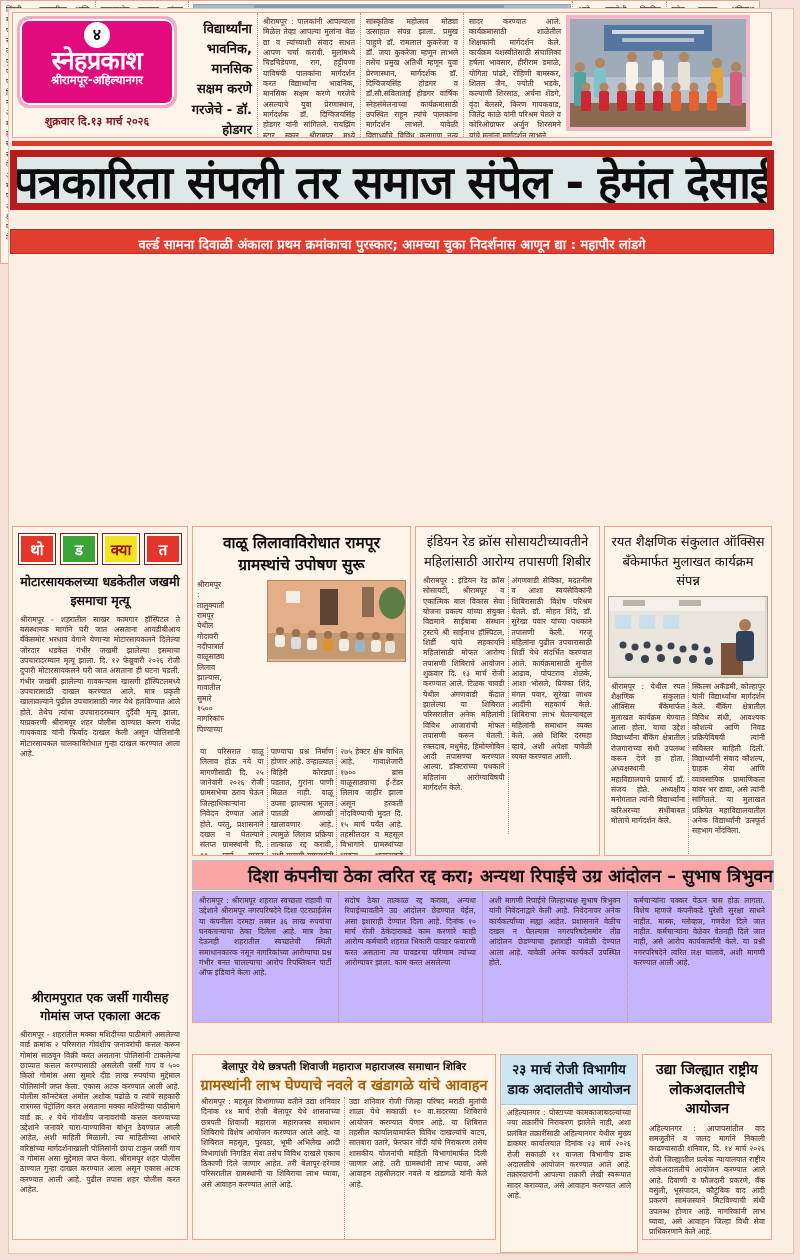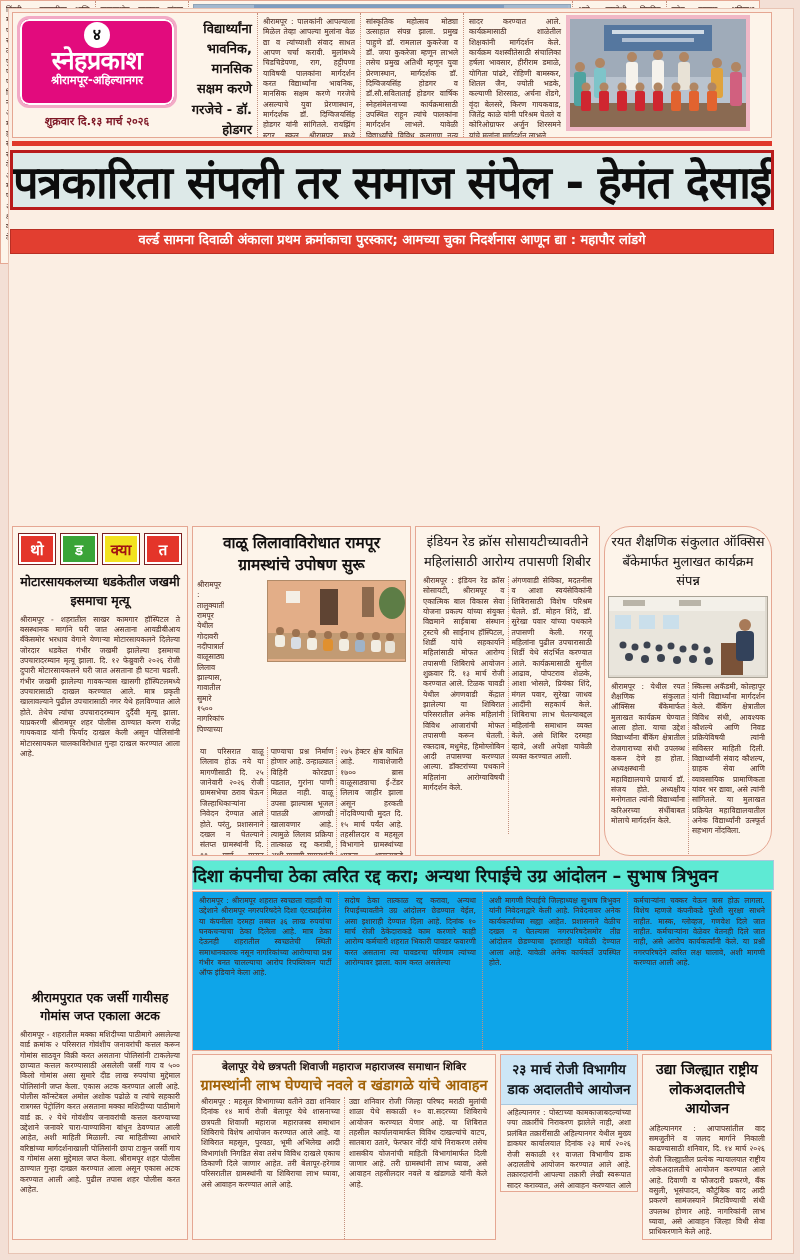--- a/index.html
+++ b/index.html
@@ -19,23 +19,23 @@
   .mast-box{height:92px;background:#e20b7d;border-radius:12px;border:3px solid #f2aac6;box-shadow:inset 0 0 0 2px #ffffff;text-align:center;padding-top:2px;box-sizing:border-box;}
   .numcircle{width:26px;height:26px;border-radius:50%;background:#fff;color:#111;font-size:16px;font-weight:bold;line-height:26px;margin:1px auto 0;}
   .mast-title{font-size:25px;font-weight:bold;color:#fff;line-height:1.05;letter-spacing:-0.5px;}
   .mast-sub{font-size:11.5px;font-weight:bold;color:#fff;line-height:1.2;}
   .mast-date{text-align:center;font-size:11px;font-weight:bold;color:#7d1524;margin-top:5px;}
   .top-headline{width:76px;padding:6px 5px 0 2px;font-size:13px;font-weight:bold;line-height:1.55;text-align:right;color:#181210;box-sizing:border-box;}
   .top-col{width:103px;padding:4px 5px;box-sizing:border-box;}
   .top-photo{width:184px;height:116px;border:4px solid #f0b7c6;box-sizing:border-box;background:#cfd6de;margin-top:2px;}
   .rule-red{position:absolute;left:12px;top:141px;width:760px;height:5px;background:#e0382b;}
   
-  .hl-band{left:10px;top:150px;width:764px;height:60px;background:#dde9e8;border:3px solid #b91c1c;display:flex;align-items:center;justify-content:center;}
+  .hl-band{left:10px;top:150px;width:764px;height:60px;background:#dde9e8;border:7px solid #b91c1c;display:flex;align-items:center;justify-content:center;}
   .hl-band h1{margin:0;font-size:45px;font-weight:800;color:#0d0d0d;letter-spacing:-1px;white-space:nowrap;}
-  .sub-band{left:10px;top:229px;width:764px;height:25px;background:#e23e30;display:flex;align-items:flex-start;justify-content:center;}
+  .sub-band{left:10px;top:229px;width:764px;height:25px;background:#e23e30;display:flex;align-items:flex-end;justify-content:center;}
   .sub-band div{color:#fff;font-size:13px;font-weight:bold;white-space:nowrap;}
   
   .lead{left:12px;top:258px;width:760px;height:264px;display:flex;background:#fdf4ea;border:1px solid #e5a793;box-sizing:border-box;}
   .lead-col{width:94px;padding:4px 5px;box-sizing:border-box;}
   .lead-mid{width:384px;box-sizing:border-box;padding:3px 4px;}
   .lead-photo{width:376px;height:97px;background:#a9bed2;border:1px solid #8fa3b5;}
   .lead-caption{font-size:8.2px;font-weight:bold;line-height:1.4;color:#33180f;text-align:justify;padding:3px 1px;border-bottom:1px solid #8a8a8a;}
   .mid-cols{display:flex;height:106px;}
   .mid-col{width:96px;padding:3px 4px;box-sizing:border-box;}
   
@@ -49,36 +49,36 @@
   .shead{font-size:15.5px;font-weight:bold;text-align:center;line-height:1.45;color:#131010;padding:5px 4px 3px;}
   .sand-row{display:flex;padding:0 4px;gap:43px;}
   .sand-intro{width:72px;padding-right:3px;box-sizing:border-box;}
   .sand-photo{width:139px;height:80px;background:#e7b28c;border:1px solid #b08a68;}
   .sand-cols{display:flex;padding:12px 4px;}
   .sand-c{width:70px;padding:0 3px;box-sizing:border-box;}
   .redcross{left:415px;top:526px;width:185px;height:330px;}
   .rhead{font-size:13px;font-weight:normal;text-align:center;line-height:1.5;color:#131010;padding:5px 4px 3px;}
   .rc-cols{display:flex;padding:2px 4px;height:258px;}
   .rc-c{width:88px;padding:0 3px;box-sizing:border-box;}
-  .rayat{left:604px;top:526px;width:168px;height:330px;border-radius:26px;}
+  .rayat{left:604px;top:526px;width:168px;height:330px;}
   .rayat-photo{width:158px;height:80px;background:#ded9cf;border:1px solid #a9a295;margin:2px auto;}
   .ry-cols{display:flex;padding:2px 3px;height:196px;}
   .ry-c{width:81px;padding:0 3px;box-sizing:border-box;}
   
-  .disha-band{left:192px;top:860px;width:580px;height:28px;background:#5eead4;border:1px solid #a9c8de;display:flex;align-items:center;justify-content:flex-start;}
+  .disha-band{left:192px;top:860px;width:580px;height:28px;background:#fca5a5;border:1px solid #a9c8de;display:flex;align-items:center;justify-content:flex-end;}
   .disha-band div{font-size:17.5px;font-weight:800;color:#0e1418;white-space:nowrap;}
-  .disha-cols{left:192px;top:891px;width:580px;height:160px;display:flex;background:#0ea5e9;border:1px solid #e5a793;box-sizing:border-box;}
+  .disha-cols{left:192px;top:891px;width:580px;height:132px;display:flex;background:#c4b5fd;border:1px solid #e5a793;box-sizing:border-box;}
   .disha-c{width:145px;padding:4px 6px;box-sizing:border-box;}
   
   .belapur{left:192px;top:1054px;width:304px;height:186px;}
   .kicker{font-size:10.5px;font-weight:bold;text-align:center;color:#241511;padding-top:4px;}
   .bel-head{font-size:14.5px;font-weight:800;text-align:center;color:#a16207;padding:1px 2px 3px;}
   .bel-cols{display:flex;padding:0 4px;height:146px;}
   .bel-c{width:148px;padding:0 4px;box-sizing:border-box;}
-  .dak{left:500px;top:1054px;width:138px;height:138px;}
+  .dak{left:500px;top:1054px;width:138px;height:199px;}
   .dak-head{background:#cde6f6;border-bottom:1px solid #a9c8de;font-size:13.5px;font-weight:800;text-align:center;line-height:1.45;color:#10151a;padding:5px 3px;}
   .lok{left:642px;top:1054px;width:130px;height:186px;}
   .lok-head{font-size:14px;font-weight:800;text-align:center;line-height:1.4;color:#120f0e;padding:5px 2px 3px;}
 </style>
 </head>
 <body>
 
 <div class="page"></div>
 
 <div class="box header">

